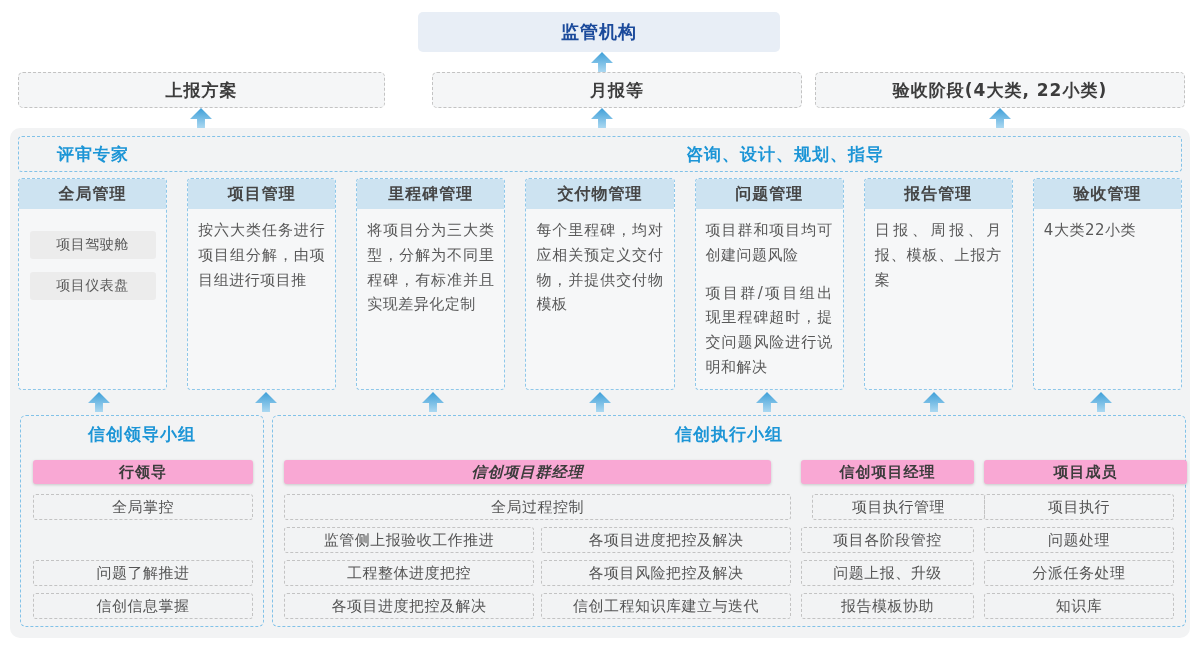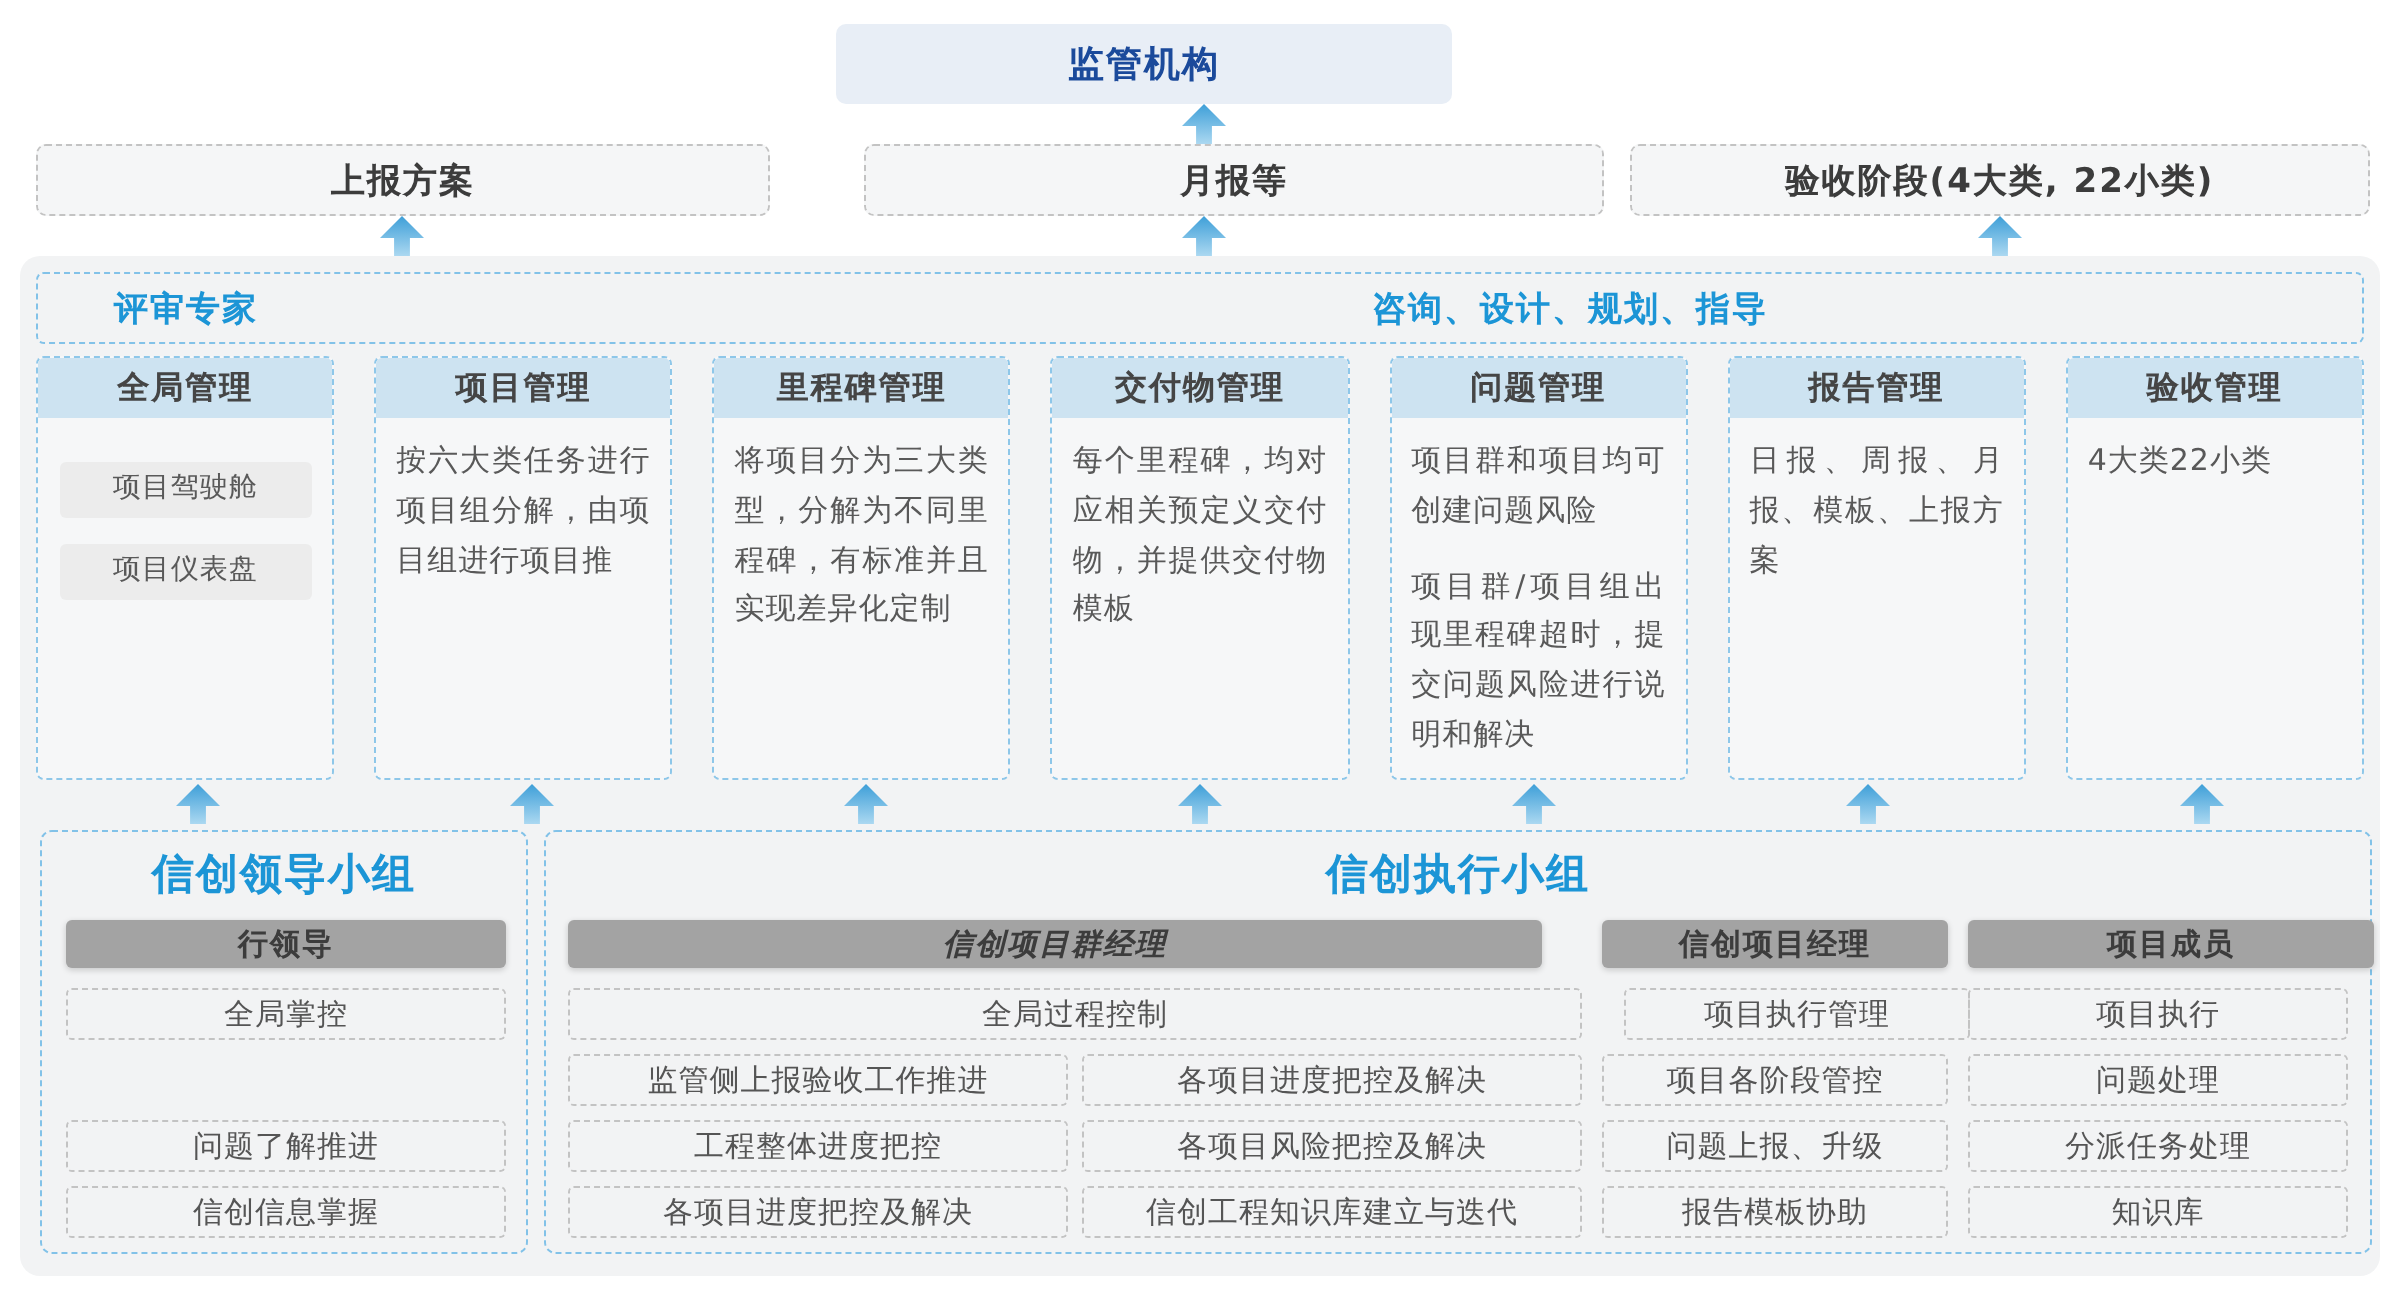--- a/index.html
+++ b/index.html
@@ -2,21 +2,21 @@
 <html><head>
 <meta charset="utf-8">
 <style>
   html,body{margin:0;padding:0;background:#ffffff;}
   .stage{
     position:relative;width:1200px;height:650px;background:#ffffff;overflow:hidden;
     font-family:"DejaVu Sans","Liberation Sans",sans-serif;
   }
   
   .topbox{
-    position:absolute;left:418px;top:12px;width:308px;height:40px;
+    position:absolute;left:418px;top:12px;width:362px;height:40px;
     background:#e8eef6;border-radius:5px;
     display:flex;align-items:center;justify-content:center;
     font-size:18px;font-weight:bold;color:#1b4a9b;letter-spacing:1px;
   }
   .dashbox{
     position:absolute;top:72px;height:36px;
     background:#f5f6f7;border:1px dashed #c3c3c3;border-radius:5px;
     display:flex;align-items:center;justify-content:center;
     font-size:17px;font-weight:bold;color:#3c3c3c;letter-spacing:1px;box-sizing:border-box;
   }
@@ -68,24 +68,24 @@
   }
   
   .group{
     position:absolute;top:415px;height:212px;box-sizing:border-box;
     border:1px dashed #82c2e8;border-radius:6px;
   }
   .group.leader{left:20px;width:244px;}
   .group.exec{left:272px;width:914px;}
   .group-title{
     position:absolute;left:0;right:0;top:7px;text-align:center;
-    font-size:21px;font-weight:bold;color:#1c95d6;letter-spacing:1px;
+    font-size:17px;font-weight:bold;color:#1c95d6;letter-spacing:1px;
   }
   .rolebar{
-    position:absolute;top:44px;height:24px;background:#a3a3a3;border-radius:3px;
+    position:absolute;top:44px;height:24px;background:#f9a8d4;border-radius:3px;
     box-shadow:0 1px 3px rgba(0,0,0,0.18);
     display:flex;align-items:center;justify-content:center;
     font-size:15px;font-weight:bold;color:#3c3c3c;letter-spacing:1px;
   }
   .gitem{
     position:absolute;height:26px;box-sizing:border-box;
     border:1px dashed #c3c3c3;border-radius:3px;
     display:flex;align-items:center;justify-content:center;
     font-size:15px;color:#555555;letter-spacing:0.5px;white-space:nowrap;
   }

